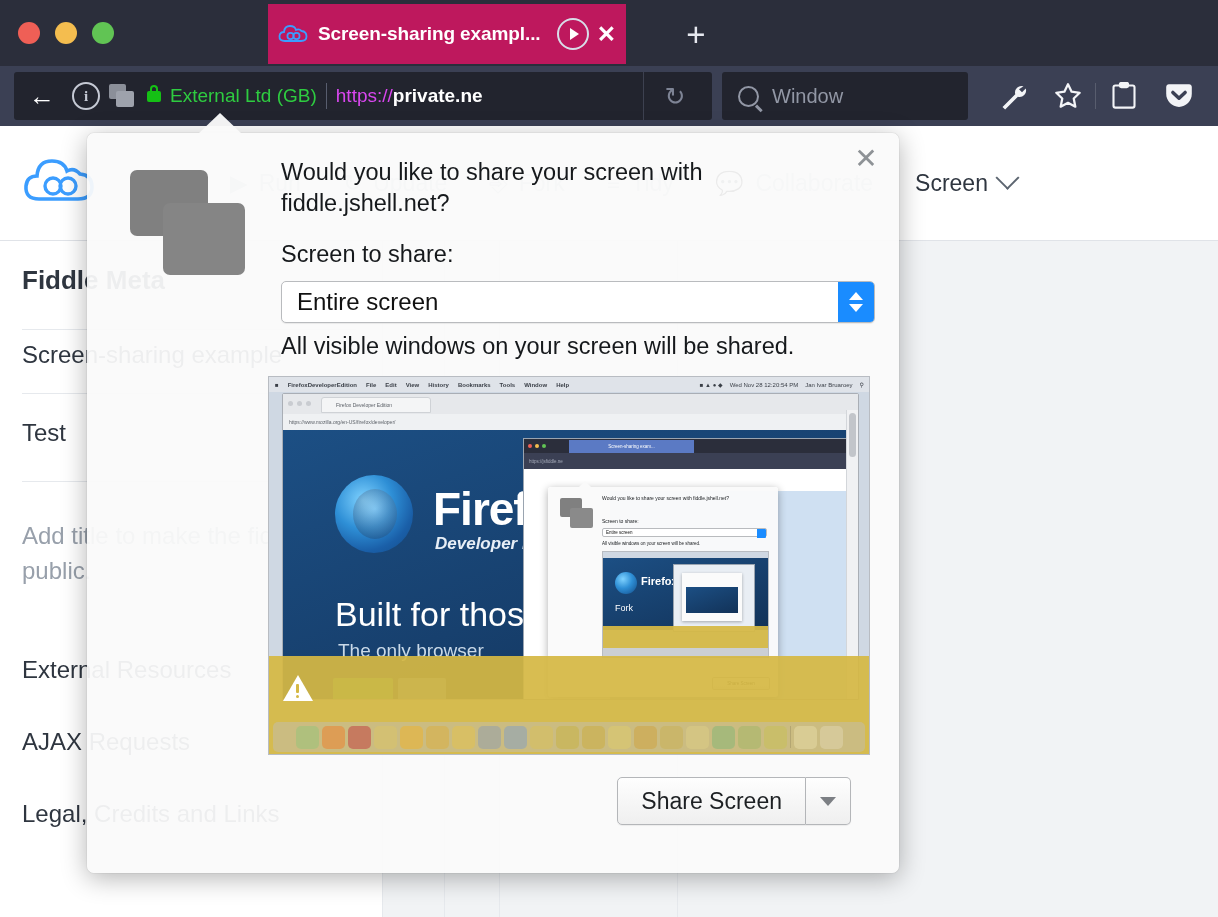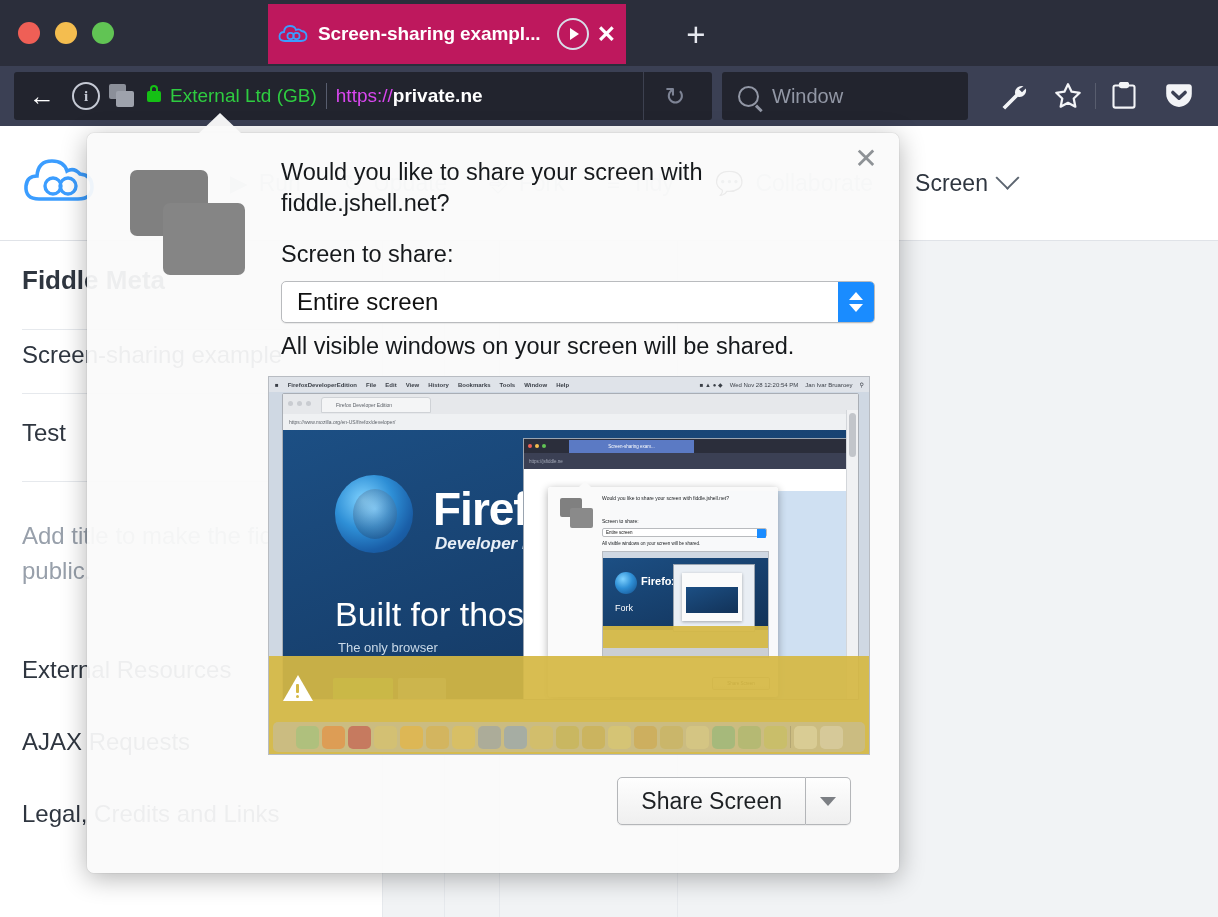--- a/index.html
+++ b/index.html
@@ -167,21 +167,21 @@
   .pv-w1-tab{position:absolute;left:38px;top:3px;width:110px;height:16px;background:#f4f5f6;border:1px solid #cfd2d6;border-radius:3px 3px 0 0;font-size:5px;color:#5a5f66;display:flex;align-items:center;padding-left:14px;box-sizing:border-box;}
   .pv-w1-url{position:absolute;left:0;top:20px;width:100%;height:16px;background:#eff1f3;border-bottom:1px solid #d3d6da;display:flex;align-items:center;font-size:5px;color:#5a5f66;}
   .pv-hero{position:absolute;left:0;top:36px;width:100%;height:270px;background:linear-gradient(160deg,#1c4f84 0%,#17406e 55%,#123258 100%);}
   .ff-logo{position:absolute;left:52px;top:45px;width:78px;height:78px;border-radius:50%;
     background:radial-gradient(circle at 36% 32%, #7fd2ff 0%, #2e8fd6 40%, #1a5fa8 70%, #124a86 100%);}
   .ff-logo:after{content:"";position:absolute;left:18px;top:14px;width:44px;height:50px;border-radius:50%;
     background:radial-gradient(circle at 50% 40%, rgba(255,255,255,0.25), rgba(10,60,110,0.55));}
   .ff-word{position:absolute;left:150px;top:52px;color:#fff;font-size:46px;font-weight:bold;letter-spacing:-1px;}
   .ff-sub{position:absolute;left:152px;top:104px;color:#e7eef6;font-size:17px;font-style:italic;font-weight:bold;}
   .ff-h1{position:absolute;left:52px;top:165px;color:#fff;font-size:34px;font-weight:300;}
-  .ff-h2{position:absolute;left:55px;top:210px;color:#c9d9e8;font-size:13px;font-weight:300;}
+  .ff-h2{position:absolute;left:55px;top:210px;color:#c9d9e8;font-size:19px;font-weight:300;}
   .ff-green{position:absolute;left:50px;top:248px;width:60px;height:24px;background:#3cb878;border-radius:2px;}
   .ff-btn2{position:absolute;left:115px;top:248px;width:48px;height:24px;background:#5b8ac7;border-radius:2px;}
 
   
   .pv-win2{position:absolute;left:240px;top:44px;width:330px;height:275px;background:#cfe0f2;border:1px solid #9aa4b0;overflow:hidden;}
   .pv-w2-tabbar{position:absolute;left:0;top:0;width:100%;height:14px;background:#2b2e3b;}
   .pv-w2-dots{position:absolute;left:4px;top:5px;display:flex;gap:3px;}
   .pv-w2-dots span{width:4px;height:4px;border-radius:50%;}
   .pv-w2-tab{position:absolute;left:45px;top:1px;width:125px;height:13px;background:#5b7ac4;font-size:4.5px;color:#fff;display:flex;align-items:center;justify-content:center;}
   .pv-w2-nav{position:absolute;left:0;top:14px;width:100%;height:16px;background:#3b4054;display:flex;align-items:center;font-size:4.5px;color:#a6abba;}

